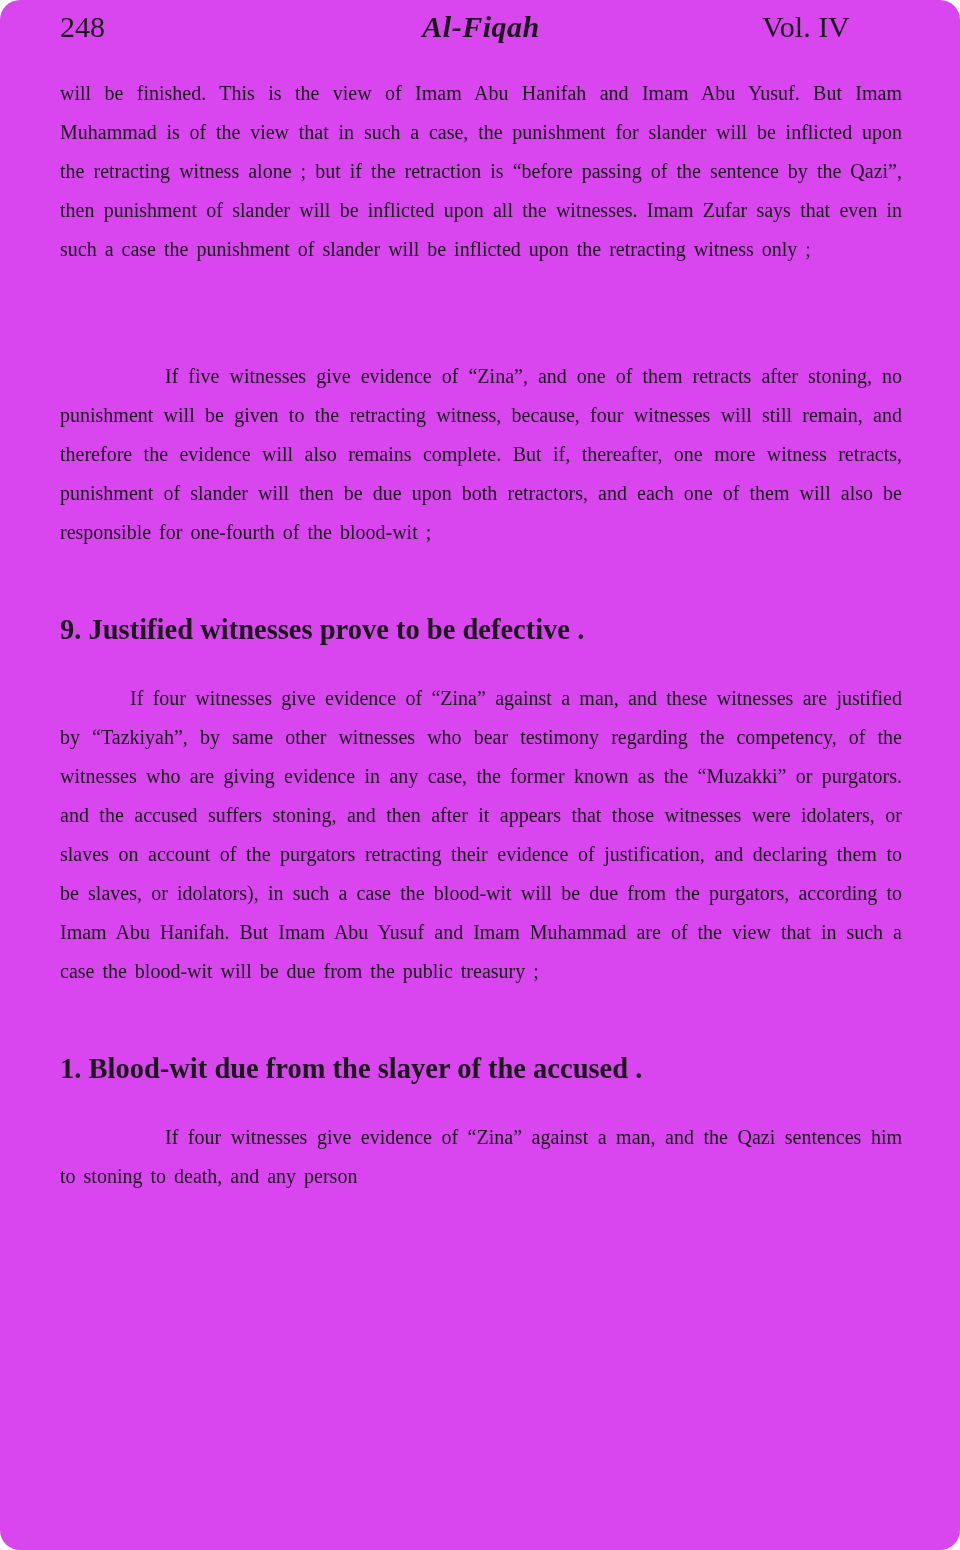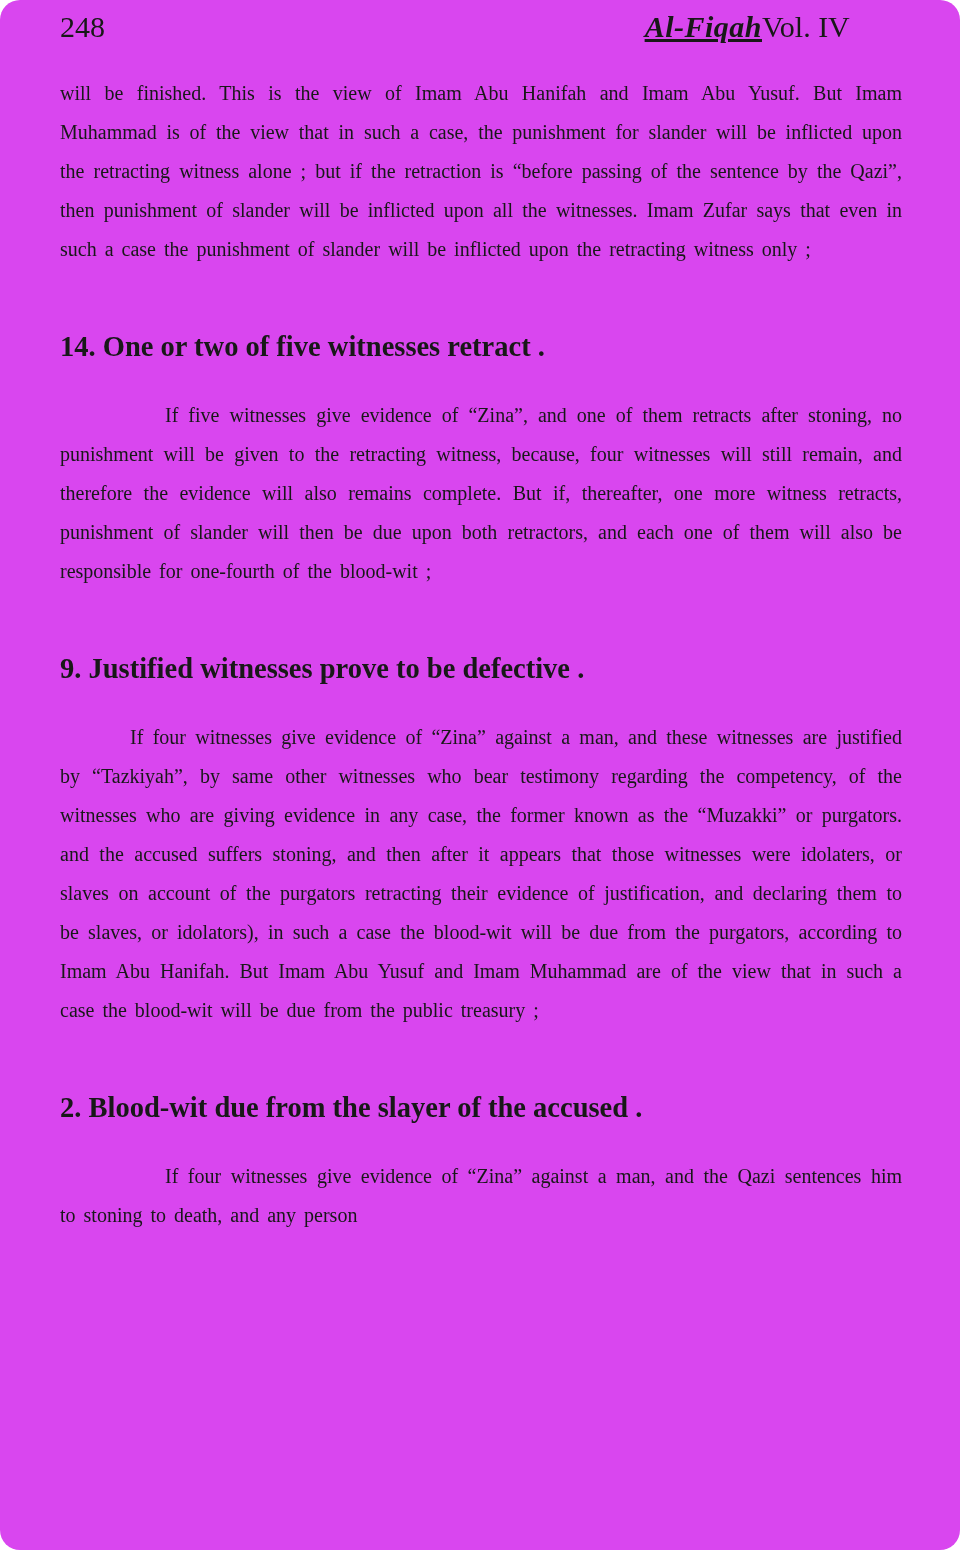--- a/index.html
+++ b/index.html
@@ -25,25 +25,24 @@
     align-items: baseline;
     font-size: 30px;
     margin-bottom: 30px;
   }
   .page-header .page-number {
     width: 140px;
     text-align: left;
   }
   .page-header .book-title {
     flex: 1;
-    text-align: right;
+    text-align: center;
     font-style: italic;
     font-weight: bold;
     letter-spacing: 0.5px;
-    text-decoration: underline;
   }
   .page-header .volume {
     width: 140px;
   }
   .para {
     font-size: 20px;
     line-height: 39px;
     text-align: justify;
     word-spacing: 3px;
     margin: 0;
@@ -67,30 +66,29 @@
 
   <div class="page-header">
     <span class="page-number">248</span>
     <span class="book-title">Al-Fiqah</span>
     <span class="volume">Vol. IV</span>
   </div>
 
   <p class="para">will be finished. This is the view of Imam Abu Hanifah and Imam Abu Yusuf. But Imam Muhammad is of the view that in such a case, the punishment for slander will be inflicted upon the retracting witness alone ; but if the retraction is “before passing of the sentence by the Qazi”, then punishment of slander will be inflicted upon all the witnesses. Imam Zufar says that even in such a case the punishment of slander will be inflicted upon the retracting witness only  ;</p>
 
   <div class="gap-before-heading"></div>
-  <h2 class="heading">14.  One or two of five witnesses retract .</h2>
   <div class="gap-after-heading"></div>
 
   <p class="para indent-lg">If five witnesses give evidence of “Zina”, and one of them retracts after stoning, no punishment will be given to the retracting witness, because, four witnesses will still remain, and therefore the evidence will also remains complete. But if, thereafter, one more witness retracts, punishment of slander will then be due upon both retractors, and each one of them will also be responsible for one-fourth of the blood-wit ;</p>
 
   <div class="gap-before-heading"></div>
   <h2 class="heading">9.  Justified witnesses prove to be defective .</h2>
   <div class="gap-after-heading"></div>
 
   <p class="para indent-md">If four witnesses give evidence of “Zina” against a man, and these witnesses are justified by “Tazkiyah”, by same other witnesses who bear testimony regarding the competency, of the witnesses who are giving evidence in any case, the former known as the “Muzakki” or purgators. and the accused suffers stoning, and then after it appears that those witnesses were idolaters, or slaves on account of the purgators retracting their evidence of justification, and declaring them to be slaves, or idolators), in such a case the blood-wit will be due from the purgators, according to Imam Abu Hanifah. But Imam Abu Yusuf and Imam Muhammad are of the view that in such a case the blood-wit will be due from the public treasury ;</p>
 
   <div class="gap-before-heading"></div>
-  <h2 class="heading">2.  Blood-wit due from the slayer of the accused .</h2>
+  <h2 class="heading">1.  Blood-wit due from the slayer of the accused .</h2>
   <div class="gap-after-heading"></div>
 
   <p class="para indent-lg">If four witnesses give evidence of “Zina” against a man, and the  Qazi sentences him  to  stoning to death, and any person</p>
 
 </div>
 
 </body></html>

